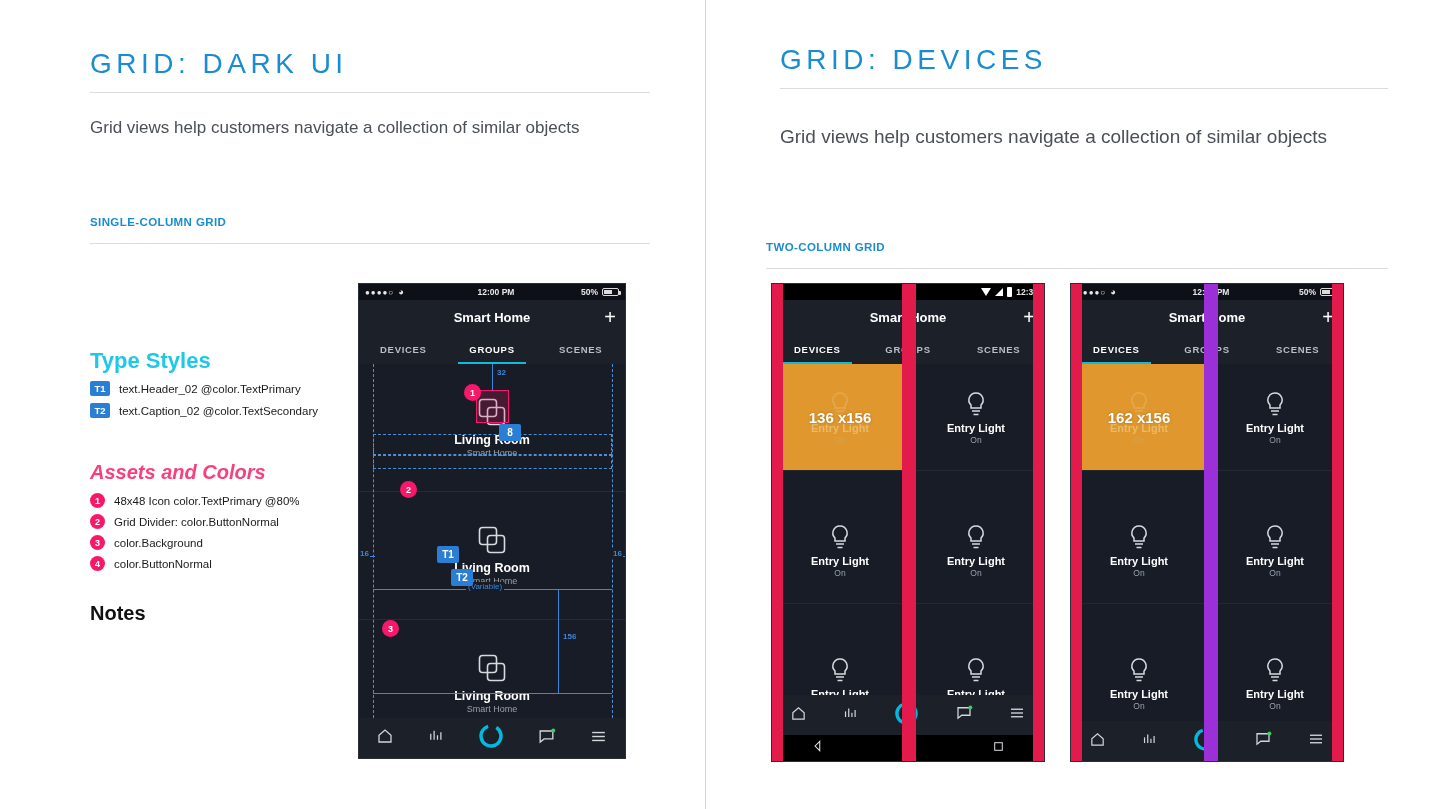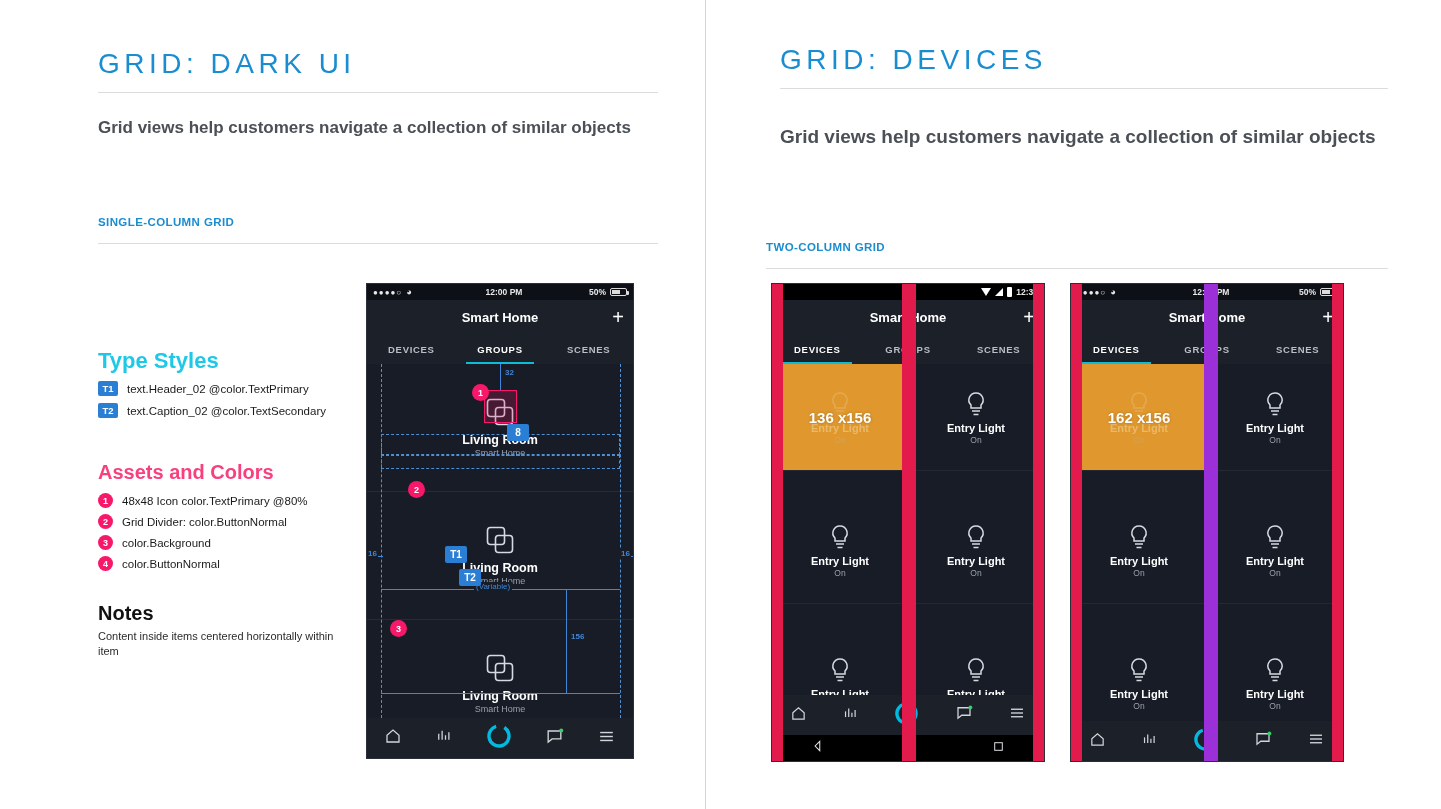--- a/index.html
+++ b/index.html
@@ -11,36 +11,36 @@
   }
   .page { position: relative; width: 1441px; height: 809px; background: #fff; }
 
   .vdivider {
     position: absolute; left: 705px; top: 0; width: 1px; height: 809px;
     background: #d4d4d4;
   }
 
   
   .panel { position: absolute; top: 0; height: 809px; }
-  .panel-left  { left: 8px;    width: 705px; }
+  .panel-left  { left: 0;    width: 705px; }
   .panel-right { left: 706px; width: 735px; }
 
   .slide-title {
     position: absolute;
     color: #1a8cd0;
     font-size: 28px;
     letter-spacing: 4.5px;
     font-weight: 400;
   }
   .title-rule {
     position: absolute; height: 1px; background: #dcdcdc;
   }
   .subtitle {
     position: absolute;
-    color: #4b4f56; font-size: 17px; font-weight: 700;
+    color: #4b4f56; font-size: 17px; font-weight: 400;
   }
   .section-label {
     position: absolute;
     color: #1a8cd0; font-size: 11.5px; font-weight: bold; letter-spacing: .4px;
   }
 
   
   .para {
     position: absolute; width: 230px;
     color: #2b2b2b; font-size: 11px; line-height: 15px;
@@ -227,41 +227,40 @@
 
     <div class="legend-row" style="left:90px; top:381px;">
       <span class="tbadge">T1</span>
       <span class="legend-text">text.Header_02 @color.TextPrimary</span>
     </div>
     <div class="legend-row" style="left:90px; top:403px;">
       <span class="tbadge">T2</span>
       <span class="legend-text">text.Caption_02 @color.TextSecondary</span>
     </div>
 
-    <div class="h-pink" style="left:90px; top:461px;">Assets and Colors</div>
+    <div class="h-pink" style="left:90px; top:461px;font-style:italic;">Assets and Colors</div>
 
     <div class="legend-row" style="left:90px; top:493px;">
       <span class="numdot">1</span>
       <span class="legend-text">48x48 Icon color.TextPrimary @80%</span>
     </div>
     <div class="legend-row" style="left:90px; top:514px;">
       <span class="numdot">2</span>
       <span class="legend-text">Grid Divider: color.ButtonNormal</span>
     </div>
     <div class="legend-row" style="left:90px; top:535px;">
       <span class="numdot">3</span>
       <span class="legend-text">color.Background</span>
     </div>
     <div class="legend-row" style="left:90px; top:556px;">
       <span class="numdot">4</span>
       <span class="legend-text">color.ButtonNormal</span>
     </div>
 
     <div class="h-black" style="left:90px; top:602px;">Notes</div>
-    <div class="para" style="left:90px; top:629px; width:240px;">Content inside items centered horizontally within item</div>
 
     <div class="phone" style="left:358px; top:283px; width:268px; height:476px;">
 
       <div class="statusbar">
         <span class="sb-left">
           <span class="dots">●●●●○</span>
           <span class="wifi-glyph">◕</span>
         </span>
         <span class="sb-center">12:00 PM</span>
         <span class="sb-right">

